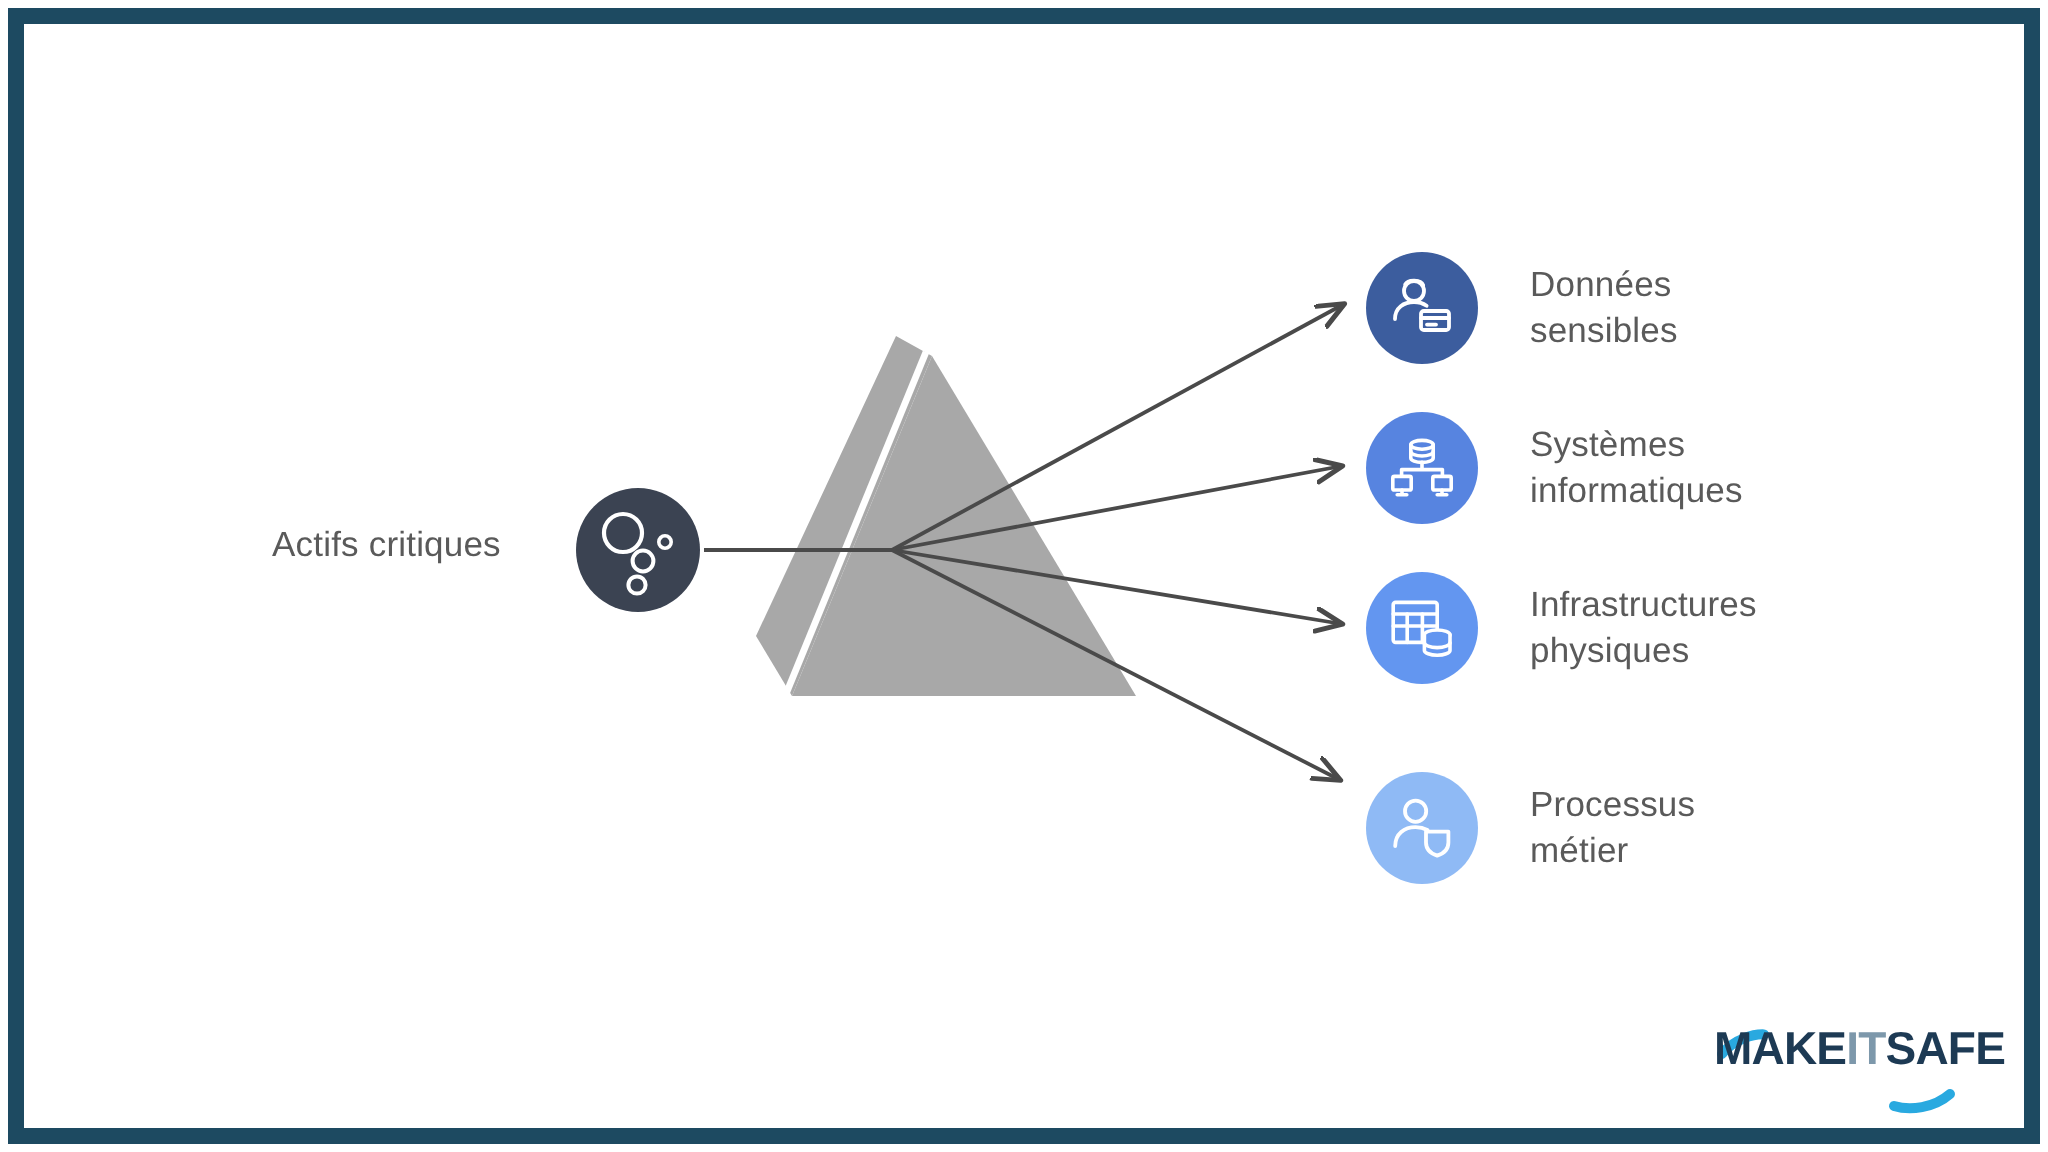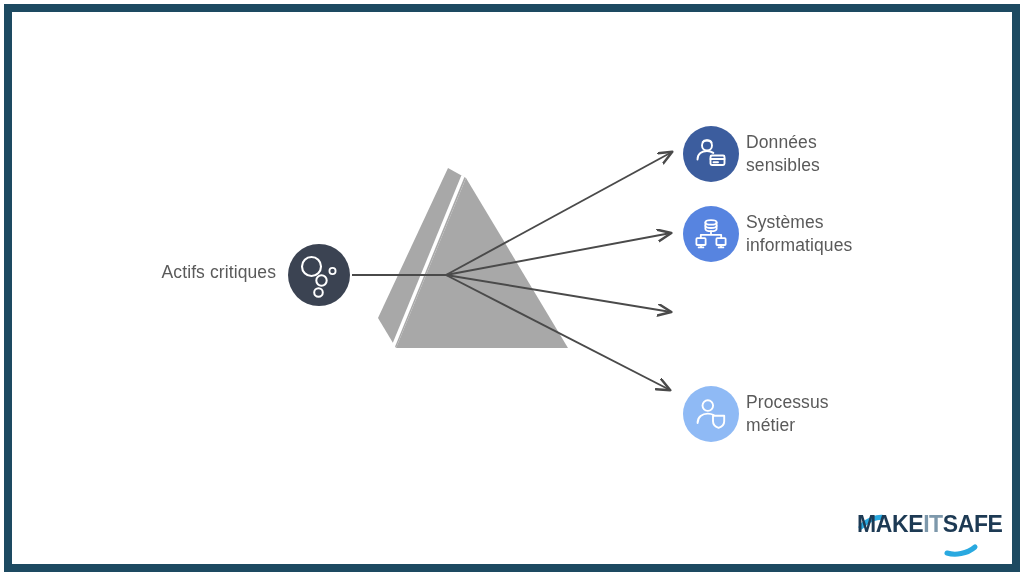--- a/index.html
+++ b/index.html
@@ -36,21 +36,21 @@
     left: 0; top: 0;
     width: 1024px;
     height: 576px;
   }
   
   #source-label {
     position: absolute;
     left: 136px;
     top: 262px;
     width: 140px;
-    text-align: right;
+    text-align: left;
     font-size: 17.5px;
     color: #5a5a5a;
     letter-spacing: 0.1px;
     white-space: nowrap;
   }
   
   #source-node {
     position: absolute;
     left: 288px;
     top: 244px;
@@ -67,21 +67,21 @@
   .outcome-badge {
     width: 56px;
     height: 56px;
     border-radius: 50%;
     flex: 0 0 56px;
     display: flex;
     align-items: center;
     justify-content: center;
   }
   .outcome-label {
-    margin-left: 7px;
+    margin-left: 26px;
     font-size: 17.5px;
     line-height: 23.5px;
     color: #5a5a5a;
     white-space: pre-line;
     letter-spacing: 0.1px;
   }
   #outcome-0 { top: 126px; }
   #outcome-1 { top: 206px; }
   #outcome-2 { top: 286px; }
   #outcome-3 { top: 386px; }
@@ -172,20 +172,36 @@
         <path d="M17 14.2 v3.6 M6.8 21 v-3.2 h20.4 v3.2"></path>
         <rect x="2.4" y="21.2" width="9.2" height="6.8" rx="0.8"></rect>
         <rect x="22.4" y="21.2" width="9.2" height="6.8" rx="0.8"></rect>
         <path d="M7 28 v2.2 M4.6 30.4 h4.8 M27 28 v2.2 M24.6 30.4 h4.8"></path>
       </svg>
     </div>
     <div class="outcome-label">Systèmes
 informatiques</div>
   </div>
 
+  <div class="outcome" id="outcome-2">
+    <div class="outcome-badge" style="background:#6396f0;">
+      <svg width="34" height="34" viewBox="0 0 34 34" xmlns="http://www.w3.org/2000/svg" fill="none" stroke="#ffffff" stroke-width="1.8" stroke-linecap="round" stroke-linejoin="round">
+        <rect x="2.6" y="4.2" width="22" height="20" rx="1.2"></rect>
+        <line x1="2.6" y1="10" x2="24.6" y2="10"></line>
+        <line x1="2.6" y1="16" x2="24.6" y2="16"></line>
+        <line x1="9.6" y1="10" x2="9.6" y2="24.2"></line>
+        <line x1="17.2" y1="10" x2="17.2" y2="24.2"></line>
+        <ellipse cx="24.6" cy="20.4" rx="6.4" ry="2.4" fill="#6396f0"></ellipse>
+        <path d="M18.2 20.4 v7.8 c0 1.3 2.9 2.4 6.4 2.4 s6.4-1.1 6.4-2.4 v-7.8" fill="#6396f0"></path>
+        <path d="M18.2 24.4 c0 1.3 2.9 2.4 6.4 2.4 s6.4-1.1 6.4-2.4"></path>
+      </svg>
+    </div>
+    <div class="outcome-label">Infrastructures
+physiques</div>
+  </div>
 
   <div class="outcome" id="outcome-3">
     <div class="outcome-badge" style="background:#8fbaf5;">
       <svg width="34" height="34" viewBox="0 0 34 34" xmlns="http://www.w3.org/2000/svg" fill="none" stroke="#ffffff" stroke-width="1.9" stroke-linecap="round" stroke-linejoin="round">
         <circle cx="13.8" cy="8.6" r="5.3"></circle>
         <path d="M3.6 26 C3.6 19.8 8.2 16.6 13.8 16.6 c2.2 0 4.2 0.5 5.9 1.4"></path>
         <path d="M19 18.8 h11.2 v5.4 c0 3.4 -2.6 5.6 -5.6 6.6 c-3 -1 -5.6 -3.2 -5.6 -6.6 z"></path>
       </svg>
     </div>
     <div class="outcome-label">Processus

